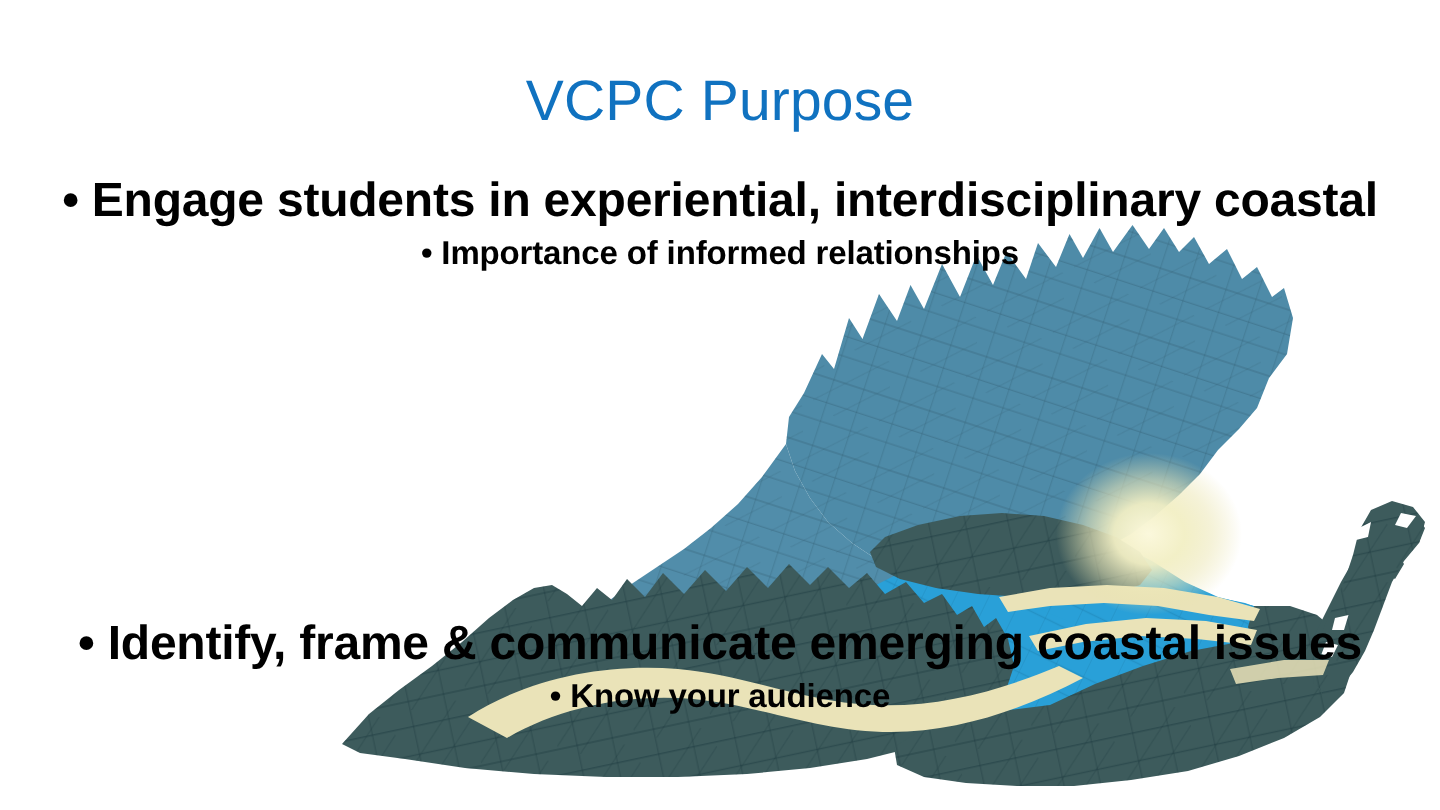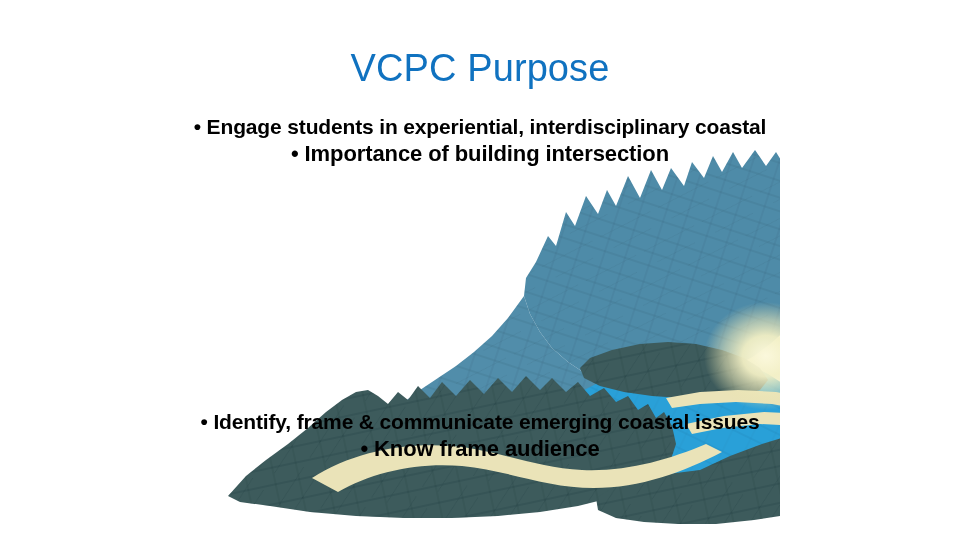--- a/index.html
+++ b/index.html
@@ -2,21 +2,21 @@
 <html><head>
 <meta charset="utf-8">
 <style>
   html, body {
     margin: 0;
     padding: 0;
     background: #ffffff;
   }
   #slide {
     position: relative;
-    width: 780px;
+    width: 960px;
     height: 540px;
     background: #ffffff;
     overflow: hidden;
     font-family: "Liberation Sans", sans-serif;
   }
 
   
   #artwork {
     position: absolute;
     inset: 0;
@@ -51,21 +51,21 @@
     position: absolute;
     width: 900px;
     left: 30px;
     text-align: center;
     color: #000000;
     font-weight: bold;
     line-height: 1.30;
   }
 
   .lvl1 {
-    font-size: 21px;
+    font-size: 32px;
     letter-spacing: -0.15px;
     white-space: pre-wrap;
   }
   .lvl2 {
     font-size: 22px;
     letter-spacing: -0.1px;
     white-space: pre-wrap;
   }
 
   #block1 { top: 113px; }
@@ -321,23 +321,23 @@
       <ellipse cx="766" cy="356" rx="62" ry="54" fill="url(#sunGlow)"></ellipse>
     </g>
   </svg>
 
   <div id="textlayer">
 
     <div id="title">VCPC Purpose</div>
 
     <div class="body-block" id="block1">
       <span class="line lvl1">• Engage students in experiential, interdisciplinary coastal</span>
-      <span class="line lvl2">• Importance of building intersection</span>
+      <span class="line lvl2">• Importance of informed relationships</span>
     </div>
 
 
     <div class="body-block" id="block3">
       <span class="line lvl1">• Identify, frame &amp; communicate emerging coastal issues</span>
-      <span class="line lvl2">• Know frame audience</span>
+      <span class="line lvl2">• Know your audience</span>
     </div>
 
   </div>
 </div>
 
 </body></html>

